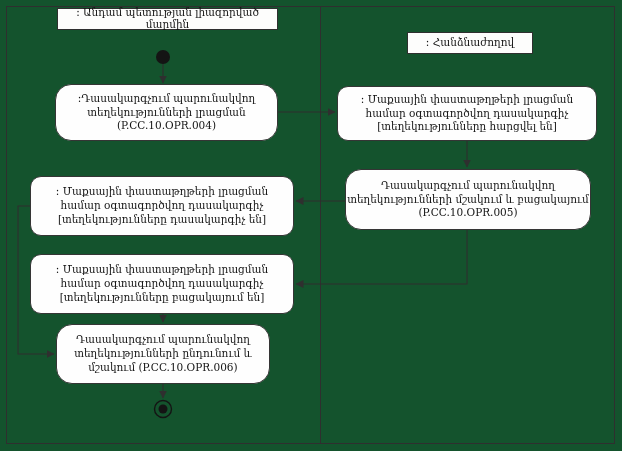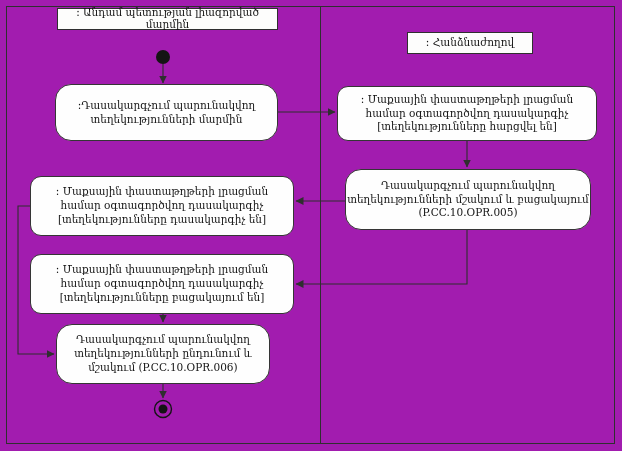--- a/index.html
+++ b/index.html
@@ -5,21 +5,21 @@
   * { margin: 0; padding: 0; box-sizing: border-box; }
   html, body { background: #ffffff; }
   body {
     font-family: "DejaVu Serif", "DejaVu Sans", serif;
     color: #141414;
   }
   .canvas {
     position: relative;
     width: 622px;
     height: 451px;
-    background: #a21caf;
+    background: #14532d;
     overflow: hidden;
   }
   .frame {
     position: absolute;
     left: 6px; top: 6px;
     width: 609px; height: 438px;
     border: 1.2px solid #2f2f2f;
     background: transparent;
   }
   .divider {
@@ -102,21 +102,22 @@
     <path class="edge" d="M30,206 H18 V354 H54" marker-end="url(#arr)"></path>
     <path class="edge" d="M163,314 V322" marker-end="url(#arr)"></path>
     <path class="edge" d="M163,384 V398" marker-end="url(#arr)"></path>
 
     <circle cx="163" cy="409" r="8.5" fill="none" stroke="#141414" stroke-width="1.4"></circle>
     <circle cx="163" cy="409" r="4.5" fill="#141414"></circle>
   </svg>
 
   <div class="node activity" style="left:55px; top:84px; width:223px; height:57px;">
     <span class="line">:Դասակարգչում պարունակվող</span>
-    <span class="line">տեղեկությունների մարմին</span>
+    <span class="line">տեղեկությունների լրացման</span>
+    <span class="line">(P.CC.10.OPR.004)</span>
   </div>
 
   <div class="node object" style="left:337px; top:86px; width:260px; height:55px;">
     <span class="line">: Մաքսային փաստաթղթերի լրացման</span>
     <span class="line">համար օգտագործվող դասակարգիչ</span>
     <span class="line">[տեղեկությունները հարցվել են]</span>
   </div>
 
   <div class="node activity" style="left:345px; top:169px; width:246px; height:61px;">
     <span class="line">Դասակարգչում պարունակվող</span>

